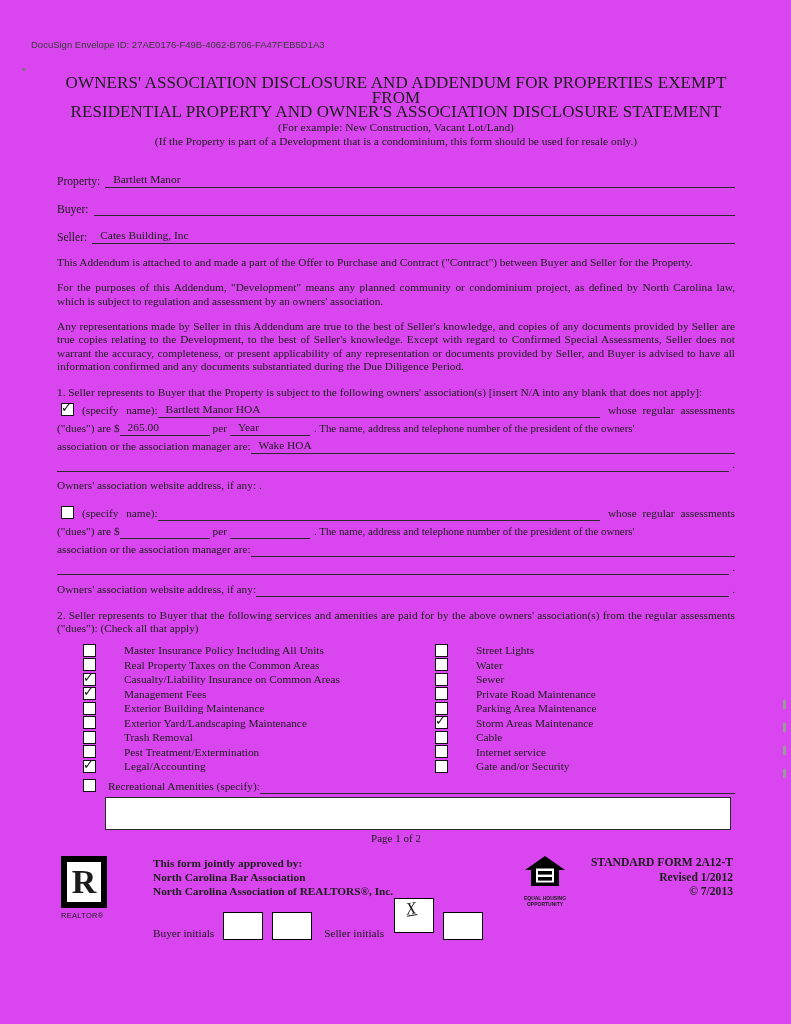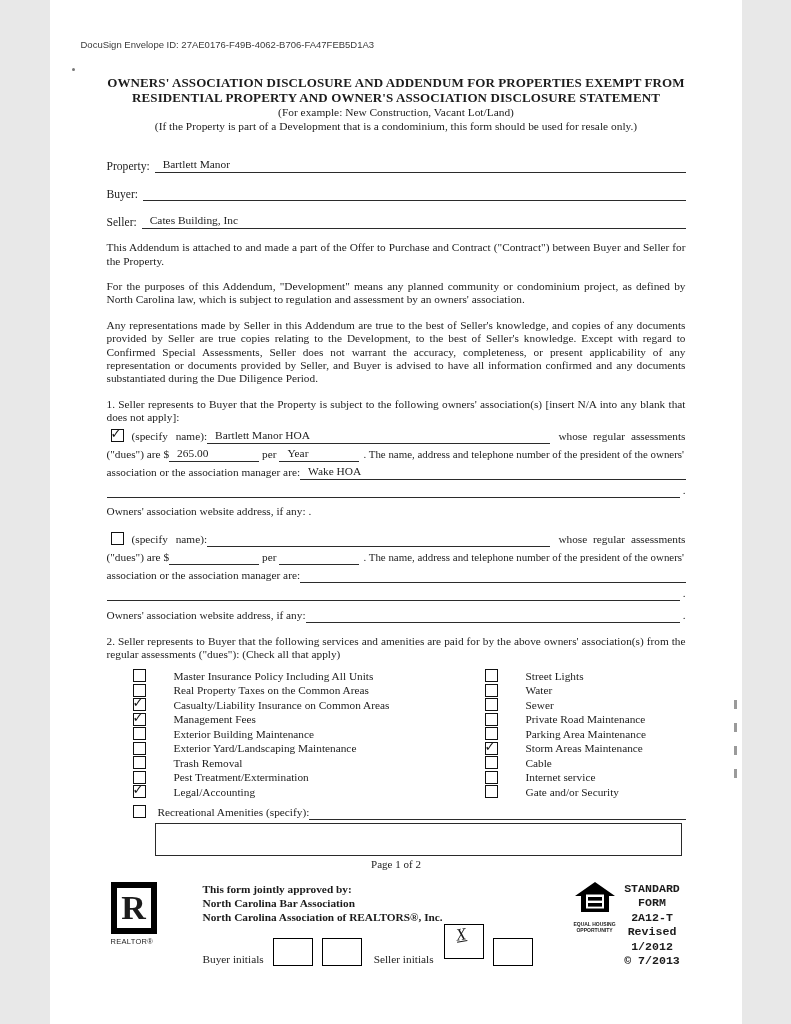--- a/index.html
+++ b/index.html
@@ -1,32 +1,32 @@
 <!DOCTYPE html>
 <html><head>
 <meta charset="utf-8">
 <style>
   html,body { margin:0; padding:0; background:#e8e8e8; }
   .page {
-    position:relative; width:692px; height:1024px; margin:0 auto;
-    background:#ffffff; color:#1c1c1c; overflow:hidden;
+    position:relative; width:791px; height:1024px; margin:0 auto;
+    background:#d946ef; color:#1c1c1c; overflow:hidden;
     font-family:"Liberation Serif", serif;
   }
   .envelope {
     position:absolute; left:31px; top:39px;
     font-family:"Liberation Sans", sans-serif; font-size:9.5px; color:#3a3a3a;
   }
   .dot-artifact { position:absolute; left:22px; top:68px; width:3px; height:3px; background:#777; border-radius:50%; }
   .edge-artifacts { position:absolute; right:5px; top:700px; width:3px; }
   .edge-artifacts i { display:block; width:3px; height:9px; background:#9a9a9a; margin-bottom:14px; }
 
   .content { position:absolute; left:57px; right:56px; top:0; }
 
   .title-block { padding-top:76px; text-align:center; }
-  .title-bold { font-weight:bold; font-size:13px; line-height:14.6px; letter-spacing:0.1px; }
+  .title-bold { font-weight:normal; font-size:17px; line-height:14.6px; letter-spacing:0.1px; }
   .title-sub  { font-size:11.4px; line-height:14px; }
 
   .party-row { display:flex; align-items:flex-end; height:28px; }
   .party-block { margin-top:12px; }
   .party-label { font-size:11.6px; padding-right:5px; white-space:nowrap; }
   .blank { border-bottom:1.6px solid #2b2b2b; flex:1 1 auto; min-width:20px; }
   .blank.thin { border-bottom-width:1.2px; }
   .fill { font-size:11.4px; padding-left:8px; white-space:nowrap; }
 
   .para { font-size:11.3px; line-height:13.4px; text-align:justify; margin:12px 0 0 0; }
@@ -83,21 +83,21 @@
   .ilabel { white-space:nowrap; }
   .ilabel.second { margin-left:12px; }
   .script-initial {
     position:absolute; left:11px; top:3px; font-family:"Liberation Serif", serif;
     font-style:italic; font-size:17px; transform:rotate(-9deg); text-decoration:underline;
   }
 
   .eho { margin-left:36px; width:52px; text-align:center; }
   .eho-text { font-family:"Liberation Sans", sans-serif; font-size:5px; font-weight:bold; line-height:6px; margin-top:1px; }
 
-  .form-meta { flex:1; text-align:center; font-size:11.6px; line-height:14.5px; padding-right:2px;font-family:Liberation Mono, monospace; }
+  .form-meta { flex:1; text-align:right; font-size:11.6px; line-height:14.5px; padding-right:2px; }
 </style>
 </head>
 <body>
 
 <div class="page">
   <div class="envelope">DocuSign Envelope ID: 27AE0176-F49B-4062-B706-FA47FEB5D1A3</div>
   <div class="dot-artifact"></div>
   <div class="edge-artifacts">
       <i></i>
       <i></i>

